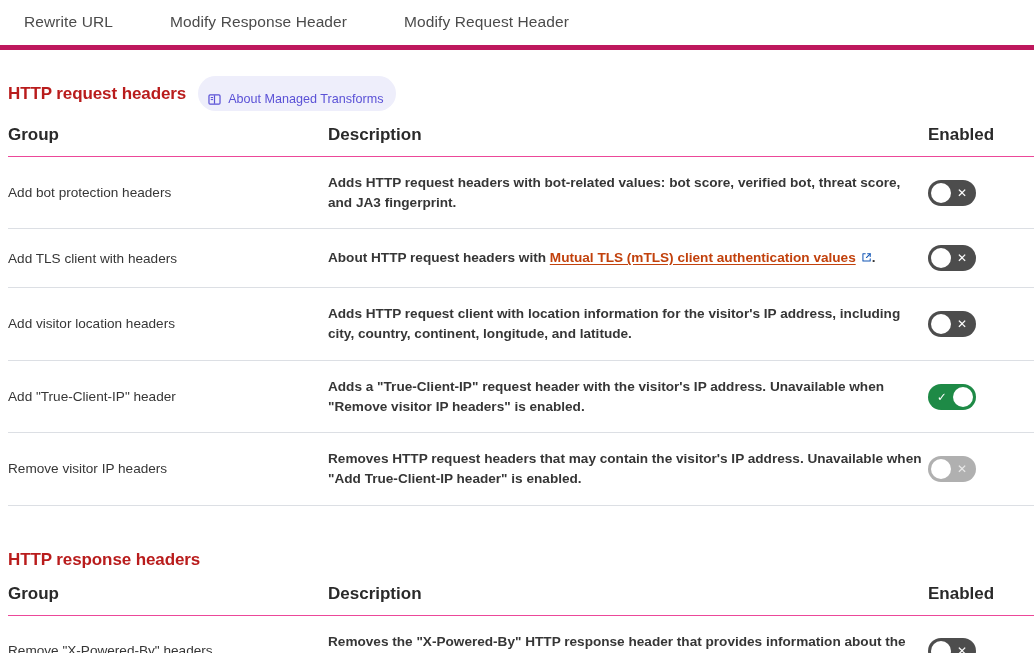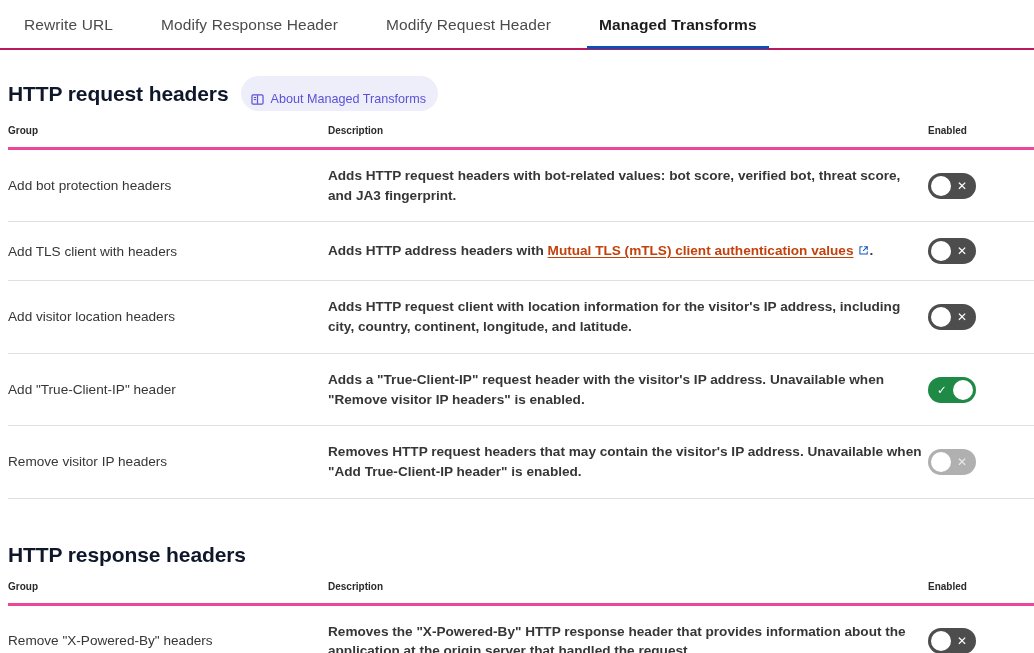--- a/index.html
+++ b/index.html
@@ -14,21 +14,22 @@
     overflow: hidden;
   }
 
   
   .tabbar {
     position: relative;
     display: flex;
     align-items: flex-end;
     height: 50px;
     padding: 0 0 0 0;
-    border-bottom: 2px solid #be185d;
+    border-bottom: 5px solid #be185d;
+    gap: 9px;
   }
   .tab {
     position: relative;
     font-size: 15.5px;
     line-height: 1;
     color: #4b4b4b;
     padding: 0 24px 16px 24px;
     cursor: pointer;
     white-space: nowrap;
     letter-spacing: 0.1px;
@@ -52,23 +53,23 @@
 
   .section { padding: 0 8px; }
 
   .section-head {
     display: flex;
     align-items: center;
     gap: 12px;
     padding: 26px 0 14px 0;
   }
   .section-title {
-    font-size: 21px;
+    font-size: 17px;
     font-weight: 700;
-    color: #0f172a;
+    color: #b91c1c;
     letter-spacing: -0.1px;
     text-align: center;
   }
 
   .about-badge {
     display: inline-flex;
     align-items: center;
     gap: 7px;
     background: #eeeefb;
     color: #5a51d6;
@@ -81,25 +82,25 @@
   .about-badge svg { display: block; }
 
   
   table.mt {
     width: 100%;
     border-collapse: collapse;
     table-layout: fixed;
   }
   table.mt th {
     text-align: left;
-    font-size: 10px;
+    font-size: 17px;
     font-weight: 700;
     color: #2a2a2a;
     padding: 0 0 11px 0;
-    border-bottom: 3px solid #ec4899;
+    border-bottom: 1px solid #ec4899;
   }
   table.mt td {
     padding: 16px 0 16px 0;
     border-bottom: 1px solid #dcdfe4;
     vertical-align: middle;
     font-size: 13.6px;
     color: #363636;
     line-height: 1.45;
   }
   th.col-group, td.col-group { width: 320px; padding-left: 8px; }
@@ -167,21 +168,20 @@
 
   .sec-gap { height: 18px; }
 </style>
 </head>
 <body>
 
 <div class="tabbar">
   <div class="tab">Rewrite URL</div>
   <div class="tab">Modify Response Header</div>
   <div class="tab">Modify Request Header</div>
-  <div class="tab active">Managed Transforms</div>
 </div>
 
 <div class="page">
 
   <div class="section">
 
     <div class="section-head">
       <div class="section-title">HTTP request headers</div>
 
       <div class="about-badge">
@@ -213,21 +213,21 @@
           <td class="col-enabled">
             <span class="toggle">
               <span class="knob"></span>
               <span class="mark">✕</span>
             </span>
           </td>
         </tr>
 
         <tr>
           <td class="col-group">Add TLS client with headers</td>
-          <td class="col-desc"><span>Adds HTTP address headers with </span><span class="ext-link"><span>Mutual TLS (mTLS) client authentication values</span></span><span class="ext-icon"><svg width="11" height="11" viewBox="0 0 16 16" fill="none">
+          <td class="col-desc"><span>About HTTP request headers with </span><span class="ext-link"><span>Mutual TLS (mTLS) client authentication values</span></span><span class="ext-icon"><svg width="11" height="11" viewBox="0 0 16 16" fill="none">
                   <path d="M6.2 2.6H2.8v10.6h10.6V9.8" stroke="#1357b6" stroke-width="1.5" stroke-linecap="round" stroke-linejoin="round"></path>
                   <path d="M9.6 2.6h3.8v3.8" stroke="#1357b6" stroke-width="1.5" stroke-linecap="round" stroke-linejoin="round"></path>
                   <path d="M13.4 2.6 7.9 8.1" stroke="#1357b6" stroke-width="1.5" stroke-linecap="round"></path>
                 </svg></span><span>.</span></td>
           <td class="col-enabled">
             <span class="toggle">
               <span class="knob"></span>
               <span class="mark">✕</span>
             </span>
           </td>

